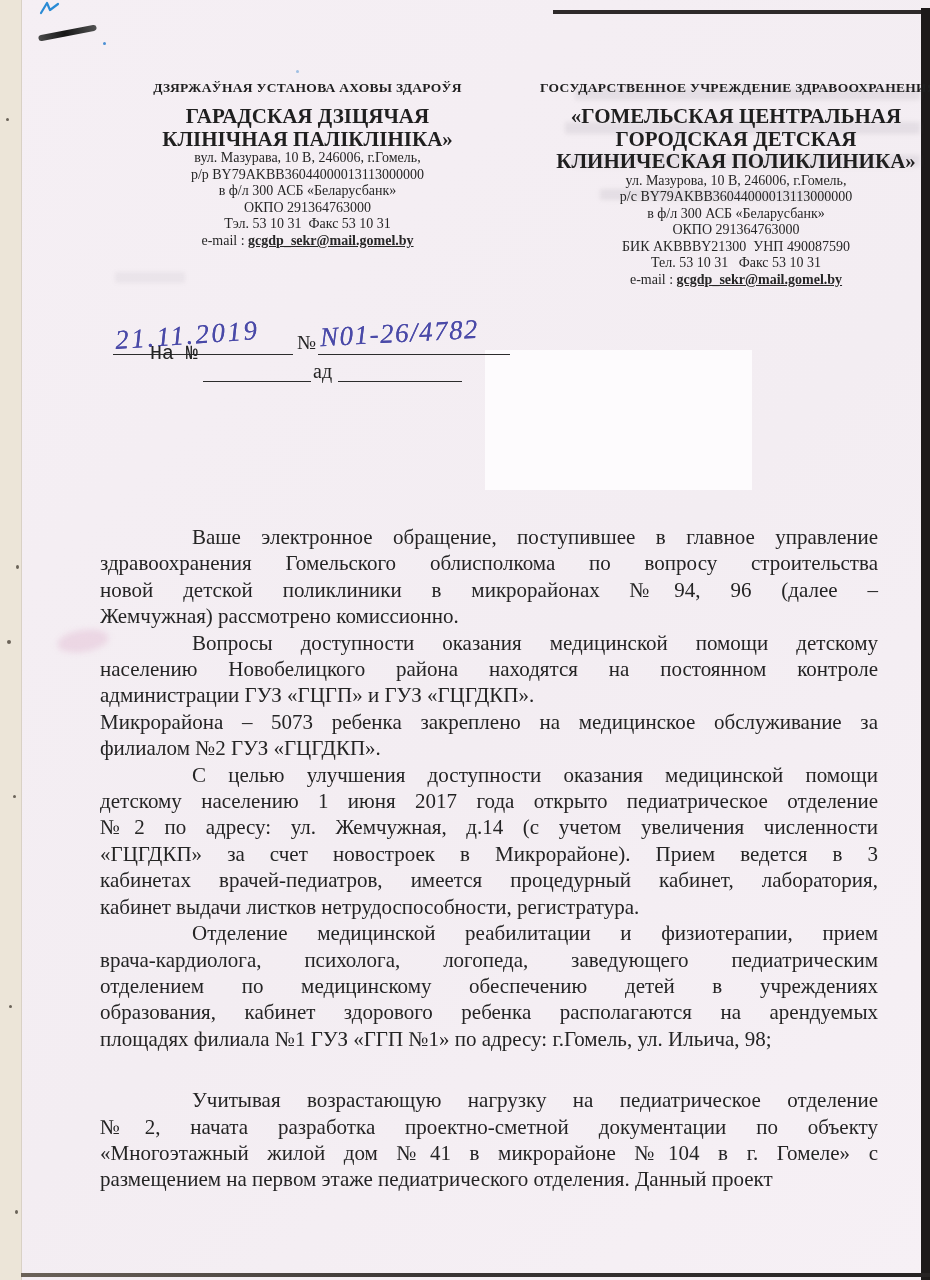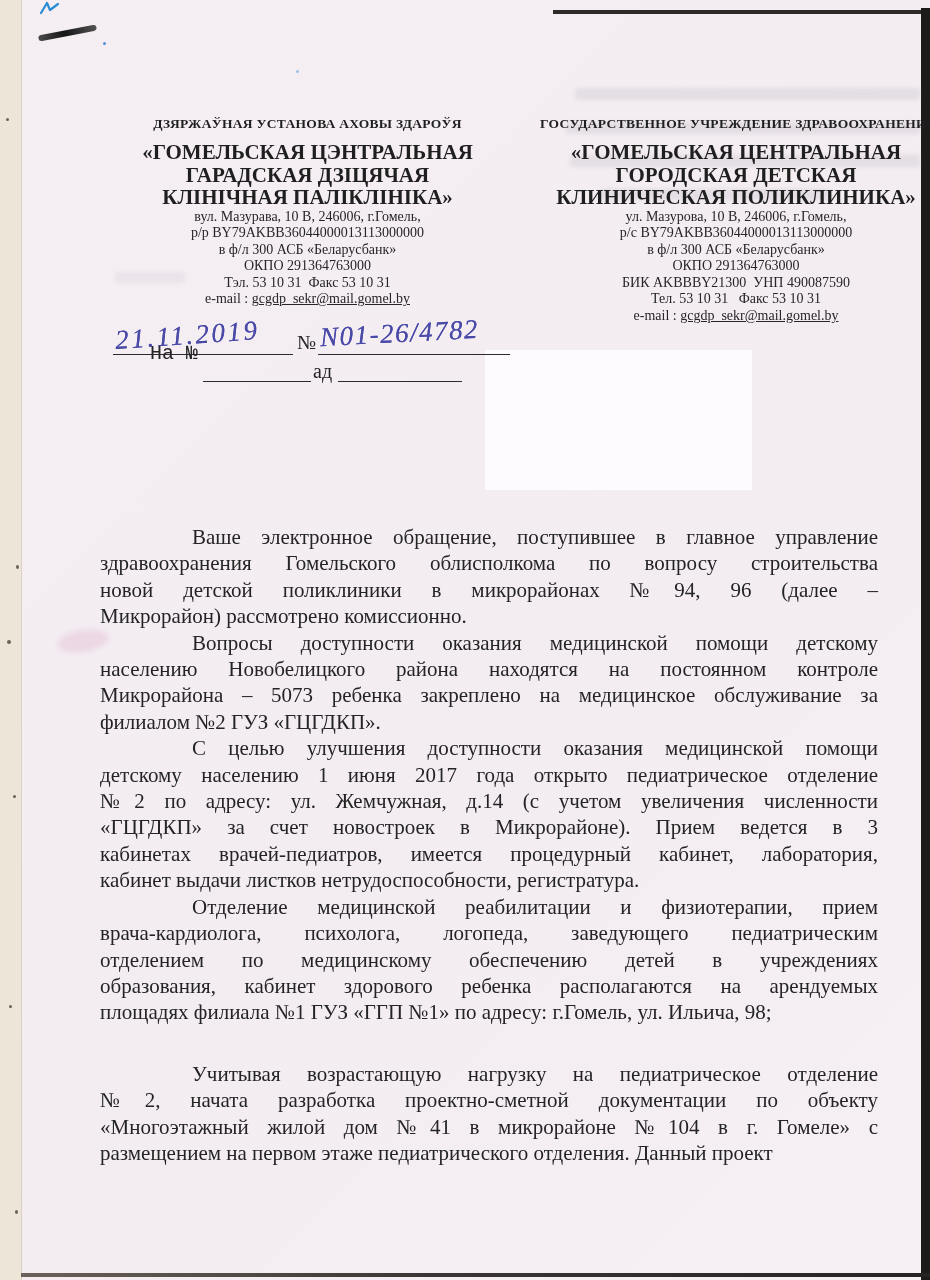--- a/index.html
+++ b/index.html
@@ -20,24 +20,24 @@
   .blue-dot{position:absolute;border-radius:50%;background:#4b8fd4;}
   .whiteout{position:absolute;left:485px;top:350px;width:267px;height:140px;background:#fdfbfd;}
   .ghost{position:absolute;background:rgba(152,142,156,.16);filter:blur(2px);border-radius:2px;}
   .smudge{position:absolute;left:57px;top:630px;width:52px;height:22px;background:rgba(219,168,196,.33);
     filter:blur(3px);border-radius:50%;transform:rotate(-9deg);}
   
   .letterhead{position:absolute;top:80px;left:0;width:930px;}
   .col{position:absolute;text-align:center;}
   .col-left{left:95px;width:425px;}
   .col-right{left:540px;width:392px;}
-  .org-type{font-size:13.5px;font-weight:bold;letter-spacing:.3px;white-space:nowrap;color:#1f1f1f;margin-top:36px;}
+  .org-type{font-size:13.5px;font-weight:bold;letter-spacing:.3px;white-space:nowrap;color:#1f1f1f;}
   .org-name{margin-top:9px;font-size:21px;font-weight:bold;line-height:22.5px;color:#1f1f1f;}
   .addr{margin-top:0;font-size:14px;line-height:16.6px;color:#262626;}
-  .email{text-decoration:underline;}
+  .email{text-decoration:underline;font-weight:bold;}
   
   .ref-block{position:absolute;left:100px;top:322px;width:430px;height:70px;}
   .uline{position:absolute;border-bottom:1.6px solid #2c2c2c;height:0;}
   .u1{left:13px;top:32px;width:180px;}
   .u2{left:218px;top:32px;width:192px;}
   .u3{left:103px;top:59px;width:108px;}
   .u4{left:238px;top:59px;width:124px;}
   .printed{position:absolute;font-size:20px;color:#242424;}
   .num-label{left:197px;top:9px;}
   .na-label{left:50px;top:20px;font-family:Liberation Mono, monospace;}
@@ -82,21 +82,20 @@
   <div class="ghost" style="left:565px;top:122px;width:355px;height:12px;"></div>
   <div class="ghost" style="left:570px;top:155px;width:350px;height:12px;"></div>
   <div class="ghost" style="left:600px;top:189px;width:230px;height:11px;"></div>
   <div class="ghost" style="left:115px;top:272px;width:70px;height:11px;opacity:.7;"></div>
   <div class="smudge"></div>
 
   <header class="letterhead">
     <div class="col col-left">
       <div class="org-type">ДЗЯРЖАЎНАЯ УСТАНОВА АХОВЫ ЗДАРОЎЯ</div>
       <div class="org-name">
-        <div>«ГОМЕЛЬСКАЯ ЦЭНТРАЛЬНАЯ</div>
         <div>ГАРАДСКАЯ ДЗІЦЯЧАЯ</div>
         <div>КЛІНІЧНАЯ ПАЛІКЛІНІКА»</div>
       </div>
       <div class="addr">
         <div>вул. Мазурава, 10 В, 246006, г.Гомель,</div>
         <div>р/р BY79AKBB36044000013113000000</div>
         <div>в ф/л 300 АСБ «Беларусбанк»</div>
         <div>ОКПО 291364763000</div>
         <div>Тэл. 53 10 31&nbsp; Факс 53 10 31</div>
         <div><span>e-mail : </span><span class="email">gcgdp_sekr@mail.gomel.by</span></div>
@@ -131,25 +130,26 @@
     <span class="uline u3"></span>
     <span class="printed ad-label">ад</span>
     <span class="uline u4"></span>
   </div>
 
   <main class="body-text">
     <div class="para">
         <div class="line first">Ваше электронное обращение, поступившее в главное управление</div>
         <div class="line">здравоохранения Гомельского облисполкома по вопросу строительства</div>
         <div class="line">новой детской поликлиники в микрорайонах №94, 96 (далее –</div>
-        <div class="line last">Микрорайон) рассмотрено комиссионно.</div>
+        <div class="line last">Жемчужная) рассмотрено комиссионно.</div>
       </div>
     <div class="para">
         <div class="line first">Вопросы доступности оказания медицинской помощи детскому</div>
         <div class="line">населению Новобелицкого района находятся на постоянном контроле</div>
+        <div class="line last">администрации ГУЗ «ГЦГП» и ГУЗ «ГЦГДКП».</div>
       </div>
     <div class="para">
         <div class="line">Микрорайона – 5073 ребенка закреплено на медицинское обслуживание за</div>
         <div class="line last">филиалом №2 ГУЗ «ГЦГДКП».</div>
       </div>
     <div class="para">
         <div class="line first">С целью улучшения доступности оказания медицинской помощи</div>
         <div class="line">детскому населению 1 июня 2017 года открыто педиатрическое отделение</div>
         <div class="line">№2 по адресу: ул. Жемчужная, д.14 (с учетом увеличения численности</div>
         <div class="line">«ГЦГДКП» за счет новостроек в Микрорайоне). Прием ведется в 3</div>

